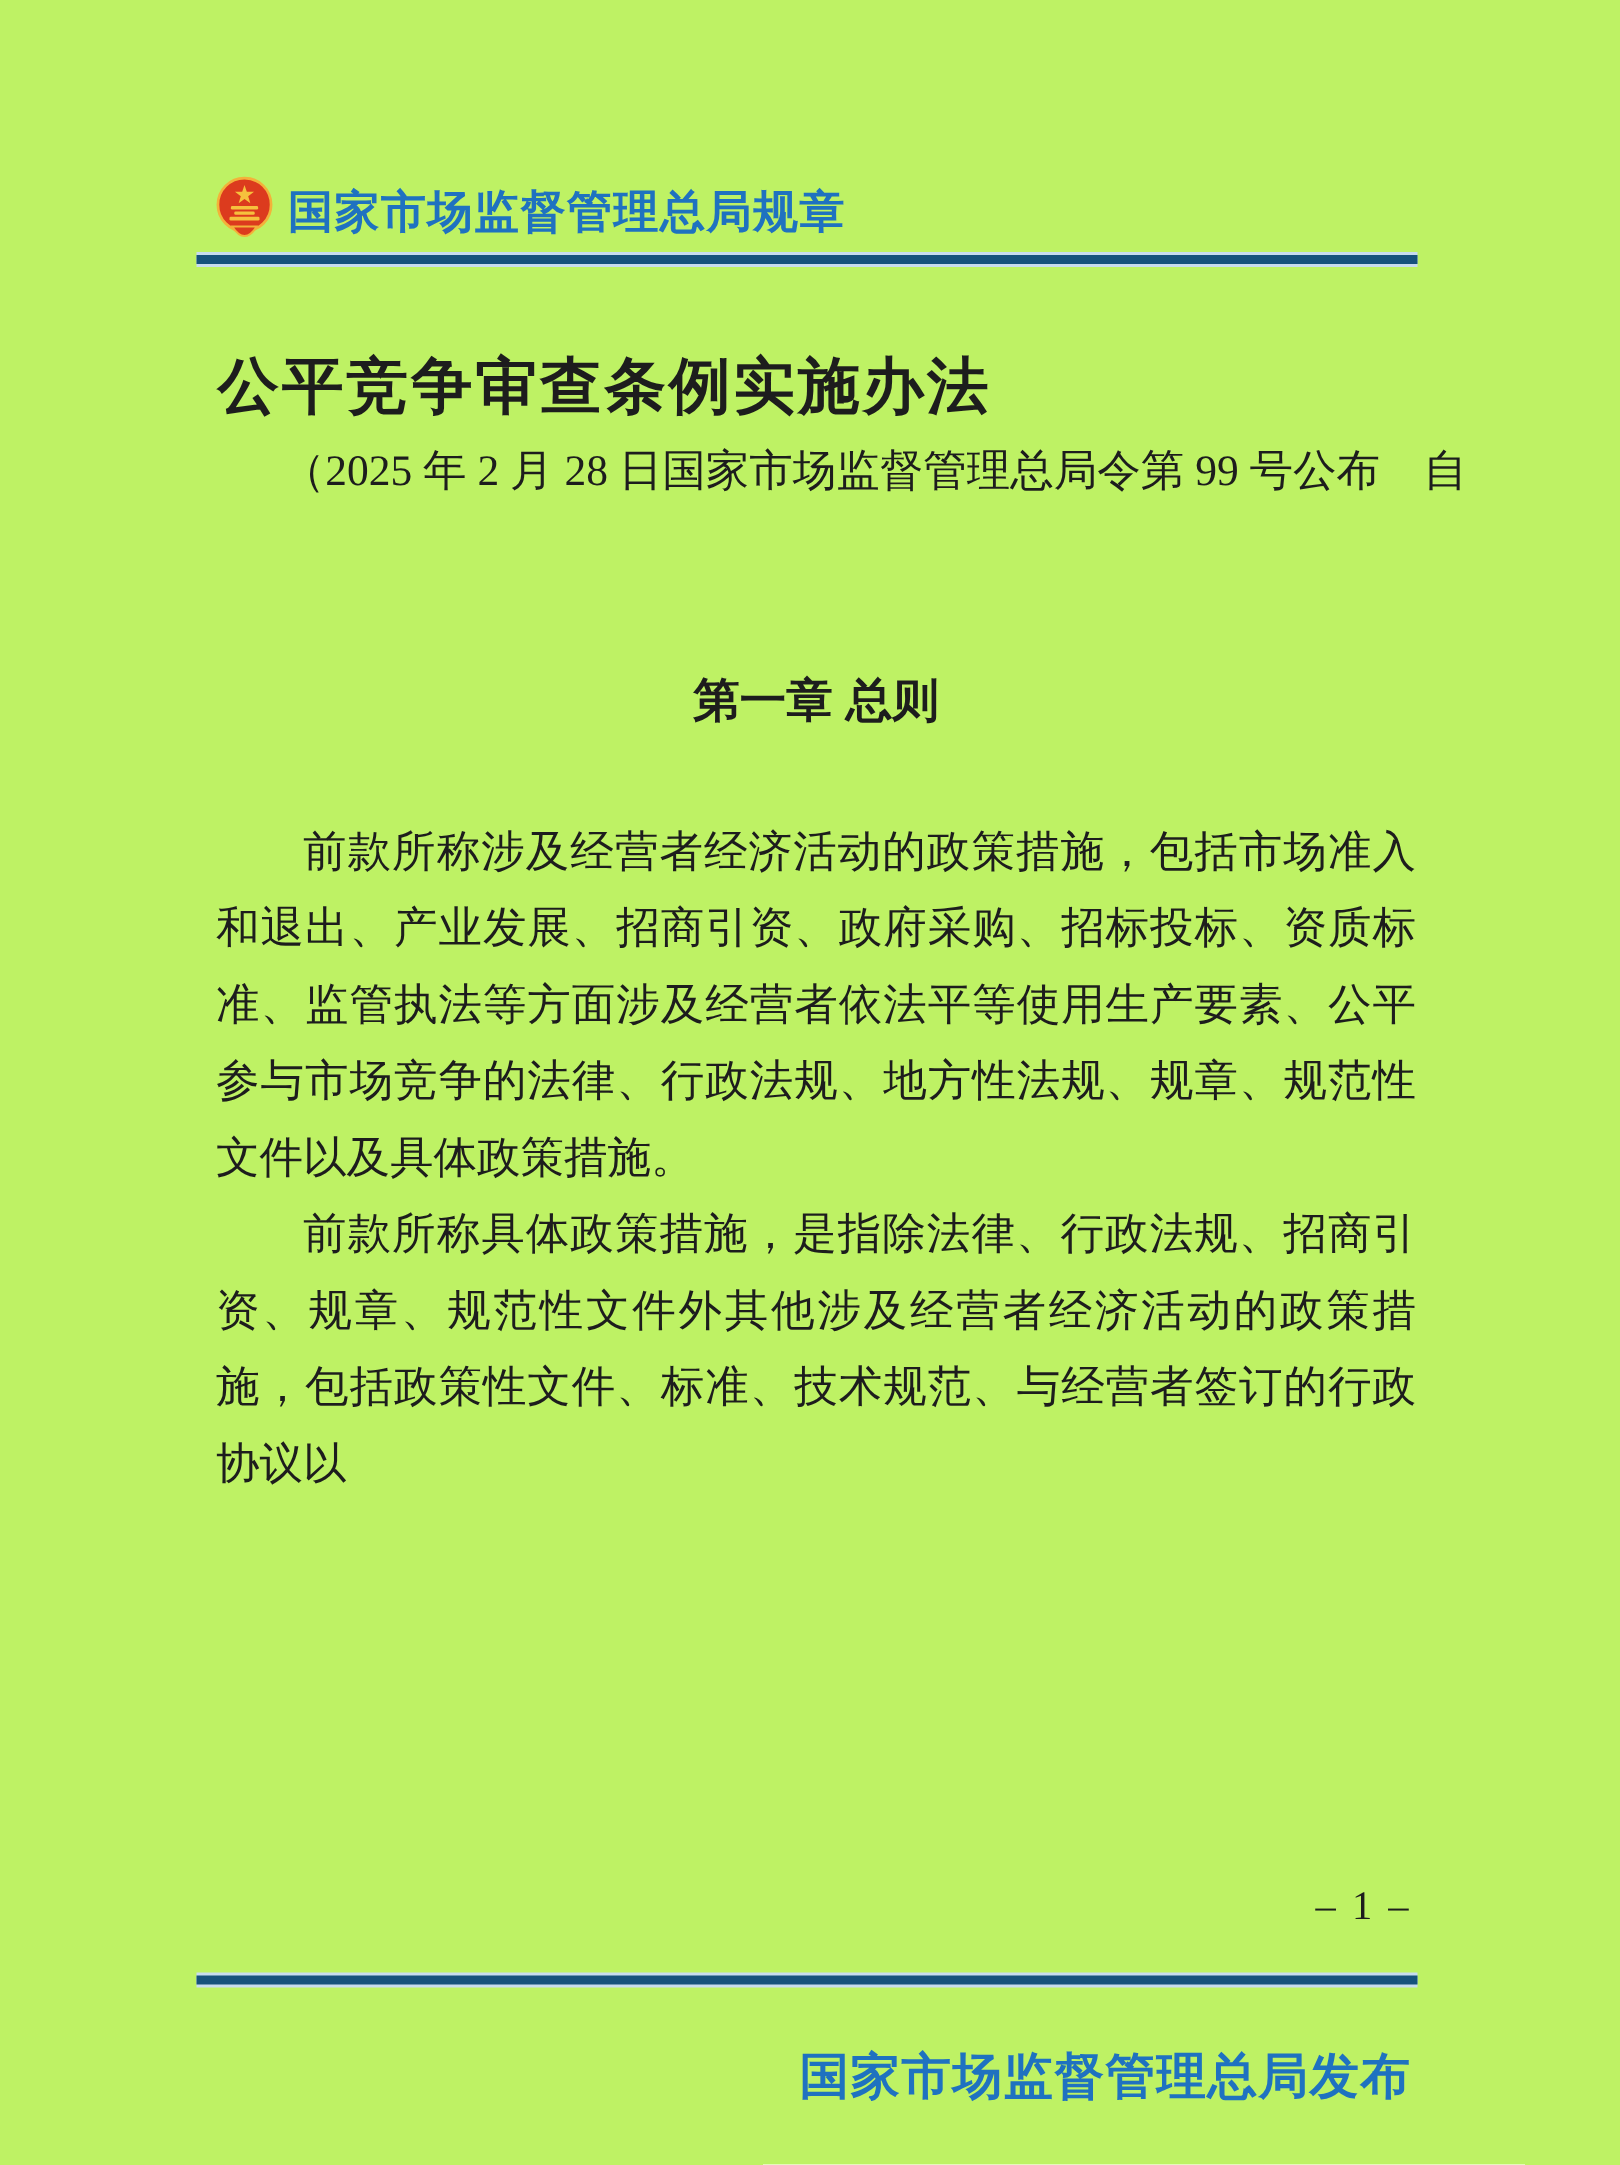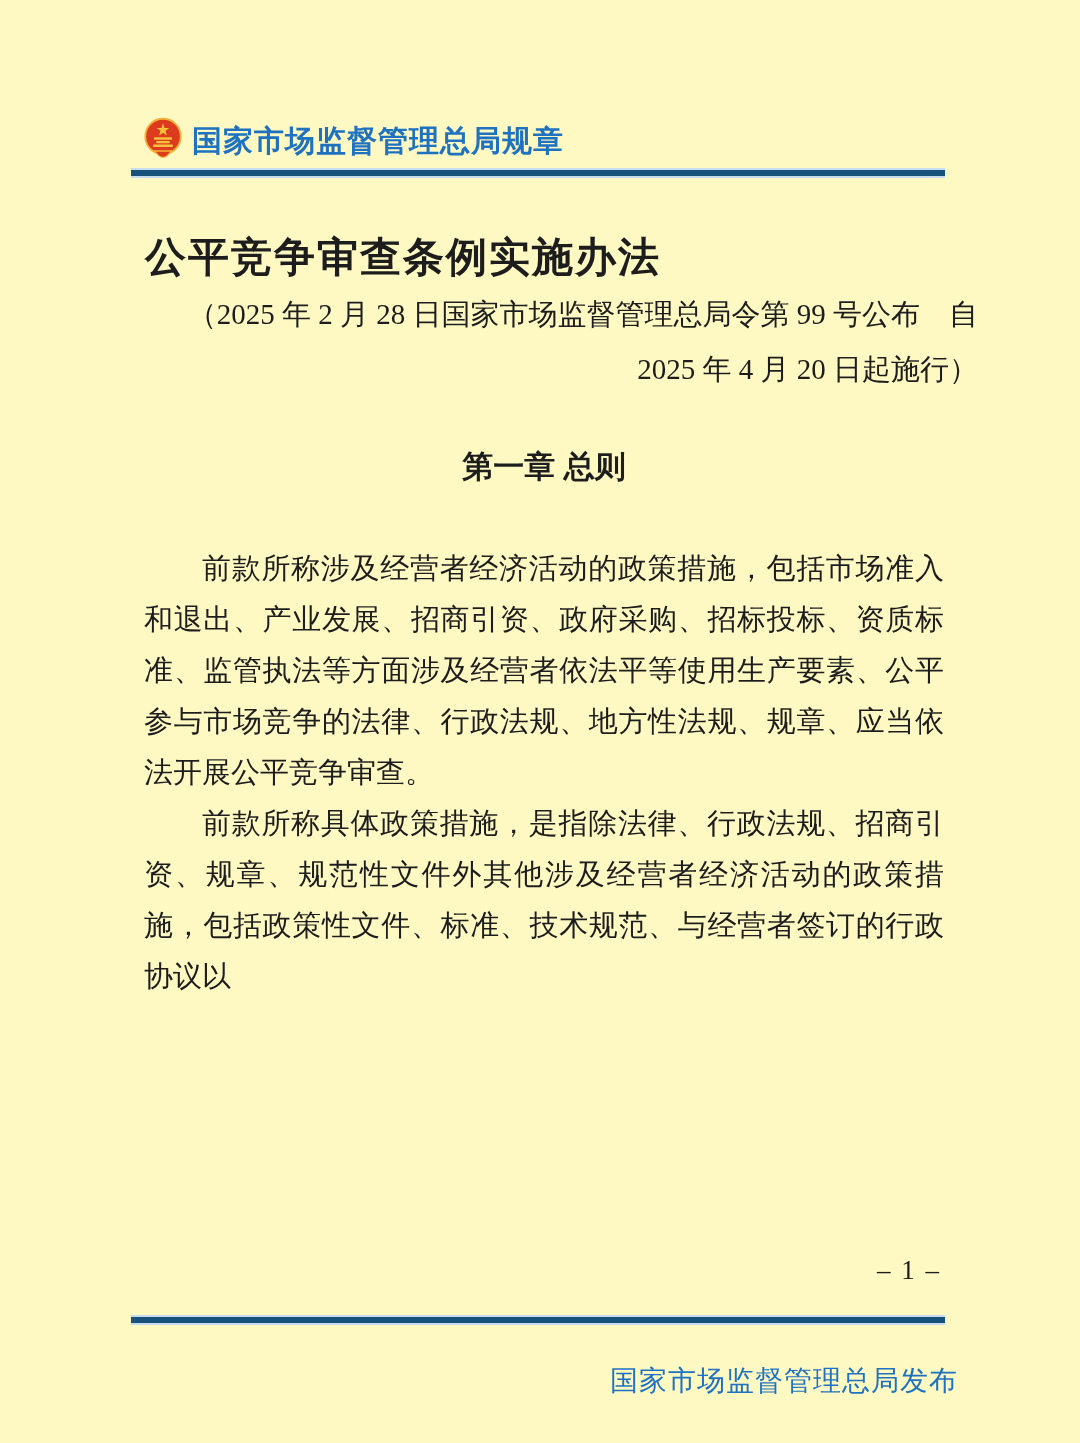--- a/index.html
+++ b/index.html
@@ -4,21 +4,21 @@
 <style>
   html, body {
     margin: 0;
     padding: 0;
     background: #ffffff;
   }
   .page {
     position: relative;
     width: 1080px;
     height: 1443px;
-    background: #fef9c3;
+    background: #bef264;
     font-family: "Liberation Serif", "DejaVu Serif", serif;
     color: #1d1d1d;
     overflow: hidden;
   }
 
   
   .header-row {
     position: absolute;
     left: 143px;
     top: 116px;
@@ -118,26 +118,26 @@
     position: absolute;
     left: 131px;
     top: 1317px;
     width: 814px;
     height: 6px;
     background: #16527c;
     box-shadow: 0 -2px 0 #c7dcee, 0 2px 0 #c7dcee;
   }
   .footer-text {
     position: absolute;
-    left: 158px;
+    left: 141px;
     top: 1362px;
     width: 800px;
     text-align: right;
-    font-size: 28px;
-    font-weight: 400;
+    font-size: 33px;
+    font-weight: 700;
     color: #1f72c0;
     letter-spacing: 1px;
   }
 </style>
 </head>
 <body>
 
 <div class="page">
 
   <div class="header-row">
@@ -150,27 +150,26 @@
       <rect x="14.5" y="26" width="15" height="2.4" rx="1" fill="#f6c13d"></rect>
       <rect x="11" y="29.8" width="22" height="2.8" rx="1" fill="#f6c13d"></rect>
     </svg>
     <span class="agency-label">国家市场监督管理总局规章</span>
   </div>
   <div class="header-rule"></div>
 
   <div class="doc-title">公平竞争审查条例实施办法</div>
   <div class="doc-subtitle">
     <div>（2025 年 2 月 28 日国家市场监督管理总局令第 99 号公布　自</div>
-    <div>2025 年 4 月 20 日起施行）</div>
   </div>
 
   <div class="chapter-heading">第一章 总则</div>
 
   <div class="doc-body">
-    <p><span class="para-label"></span><span>前款所称涉及经营者经济活动的政策措施，包括市场准入和退出、产业发展、招商引资、政府采购、招标投标、资质标准、监管执法等方面涉及经营者依法平等使用生产要素、公平参与市场竞争的法律、行政法规、地方性法规、规章、应当依法开展公平竞争审查。</span></p>
+    <p><span class="para-label"></span><span>前款所称涉及经营者经济活动的政策措施，包括市场准入和退出、产业发展、招商引资、政府采购、招标投标、资质标准、监管执法等方面涉及经营者依法平等使用生产要素、公平参与市场竞争的法律、行政法规、地方性法规、规章、规范性文件以及具体政策措施。</span></p>
     <p><span class="para-label"></span><span>前款所称具体政策措施，是指除法律、行政法规、招商引资、规章、规范性文件外其他涉及经营者经济活动的政策措施，包括政策性文件、标准、技术规范、与经营者签订的行政协议以</span></p>
   </div>
 
   <div class="page-number">– 1 –</div>
 
   <div class="footer-rule"></div>
   <div class="footer-text">国家市场监督管理总局发布</div>
 
 </div>
 

